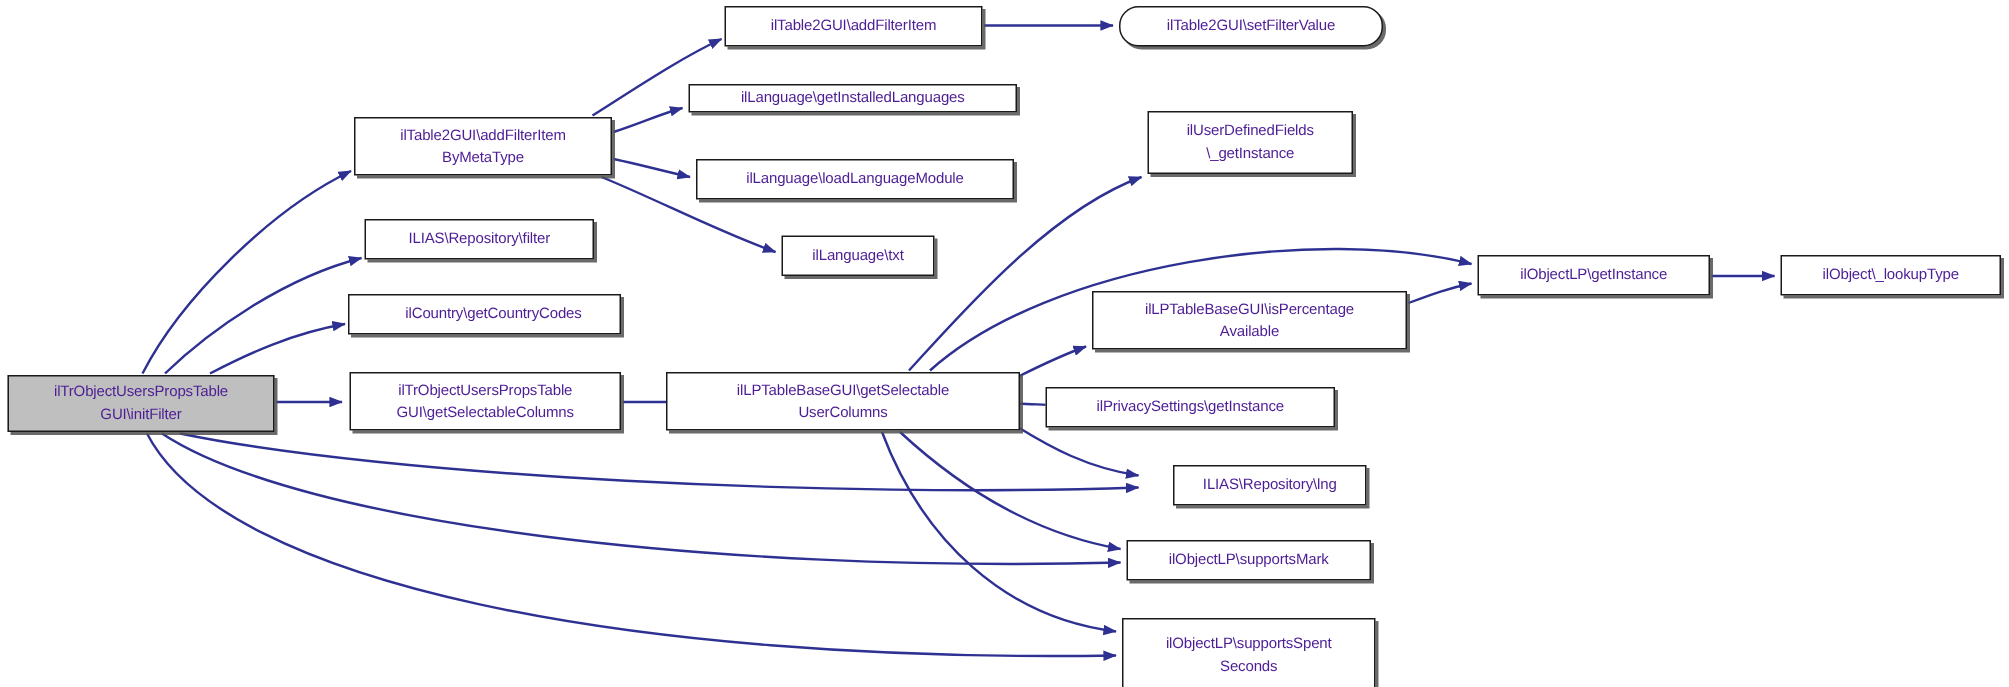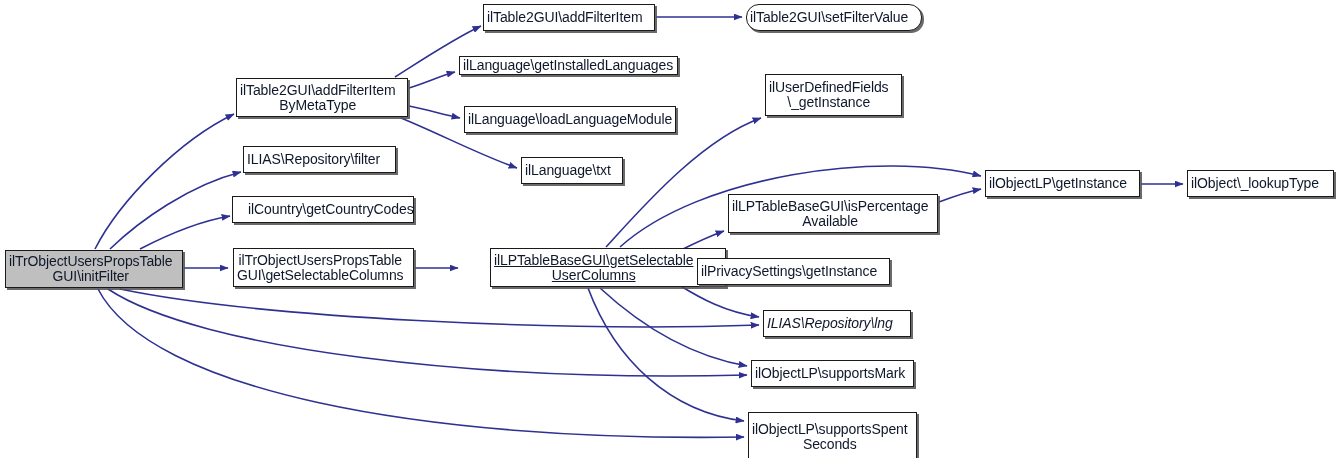--- a/index.html
+++ b/index.html
@@ -23,24 +23,24 @@
     height: 458px;
     pointer-events: none;
   }
   .node {
     position: absolute;
     box-sizing: border-box;
     border: 1px solid #1a1a1a;
     background: #ffffff;
     display: flex;
     align-items: center;
-    justify-content: flex-start;
+    justify-content: center;
     text-align: center;
-    color: #0f172a;
-    font-size: 14px;
+    color: #4c1d95;
+    font-size: 10px;
     line-height: 15px;
     letter-spacing: -0.1px;
     white-space: pre-line;
     box-shadow: 2px 2px 0 0 rgba(80,80,80,0.85);
     z-index: 2;
   }
   .node.highlight {
     background: #bfbfbf;
   }
   .node .label {
@@ -112,28 +112,28 @@
       <div class="node" style="left: 236px; top: 78px; width: 172px; height: 39px;"><span class="label">ilTable2GUI\addFilterItem
 ByMetaType</span></div>
       <div class="node" style="left: 243px; top: 146px; width: 153px; height: 27px;"><span class="label">ILIAS\Repository\filter</span></div>
       <div class="node" style="left: 232px; top: 196px; width: 182px; height: 27px; padding-left: 12px;"><span class="label">ilCountry\getCountryCodes</span></div>
       <div class="node" style="left: 233px; top: 248px; width: 181px; height: 39px;"><span class="label">ilTrObjectUsersPropsTable
 GUI\getSelectableColumns</span></div>
       <div class="node" style="left: 483px; top: 4px; width: 172px; height: 27px;"><span class="label">ilTable2GUI\addFilterItem</span></div>
       <div class="node" style="left: 459px; top: 56px; width: 219px; height: 19px;"><span class="label">ilLanguage\getInstalledLanguages</span></div>
       <div class="node" style="left: 464px; top: 106px; width: 212px; height: 27px;"><span class="label">ilLanguage\loadLanguageModule</span></div>
       <div class="node" style="left: 521px; top: 157px; width: 102px; height: 27px;"><span class="label">ilLanguage\txt</span></div>
-      <div class="node" style="left: 490px; top: 248px; width: 236px; height: 39px; text-decoration: underline;"><span class="label">ilLPTableBaseGUI\getSelectable
+      <div class="node" style="left: 444px; top: 248px; width: 236px; height: 39px;"><span class="label">ilLPTableBaseGUI\getSelectable
 UserColumns</span></div>
       <div class="node" style="left: 746px; top: 4px; width: 176px; height: 27px; border-radius: 13px;"><span class="label">ilTable2GUI\setFilterValue</span></div>
       <div class="node" style="left: 765px; top: 74px; width: 137px; height: 42px;"><span class="label">ilUserDefinedFields
 \_getInstance</span></div>
       <div class="node" style="left: 728px; top: 194px; width: 210px; height: 39px;"><span class="label">ilLPTableBaseGUI\isPercentage
 Available</span></div>
       <div class="node" style="left: 697px; top: 258px; width: 193px; height: 27px;"><span class="label">ilPrivacySettings\getInstance</span></div>
-      <div class="node" style="left: 763px; top: 310px; width: 148px; height: 27px; font-style: italic;"><span class="label">ILIAS\Repository\lng</span></div>
+      <div class="node" style="left: 782px; top: 310px; width: 129px; height: 27px;"><span class="label">ILIAS\Repository\lng</span></div>
       <div class="node" style="left: 751px; top: 360px; width: 163px; height: 27px;"><span class="label">ilObjectLP\supportsMark</span></div>
       <div class="node" style="left: 748px; top: 412px; width: 169px; height: 50px;"><span class="label">ilObjectLP\supportsSpent
 Seconds</span></div>
       <div class="node" style="left: 985px; top: 170px; width: 155px; height: 27px;"><span class="label">ilObjectLP\getInstance</span></div>
       <div class="node" style="left: 1187px; top: 170px; width: 147px; height: 27px;"><span class="label">ilObject\_lookupType</span></div>
     </div>
 </div>
 
 </body></html>

